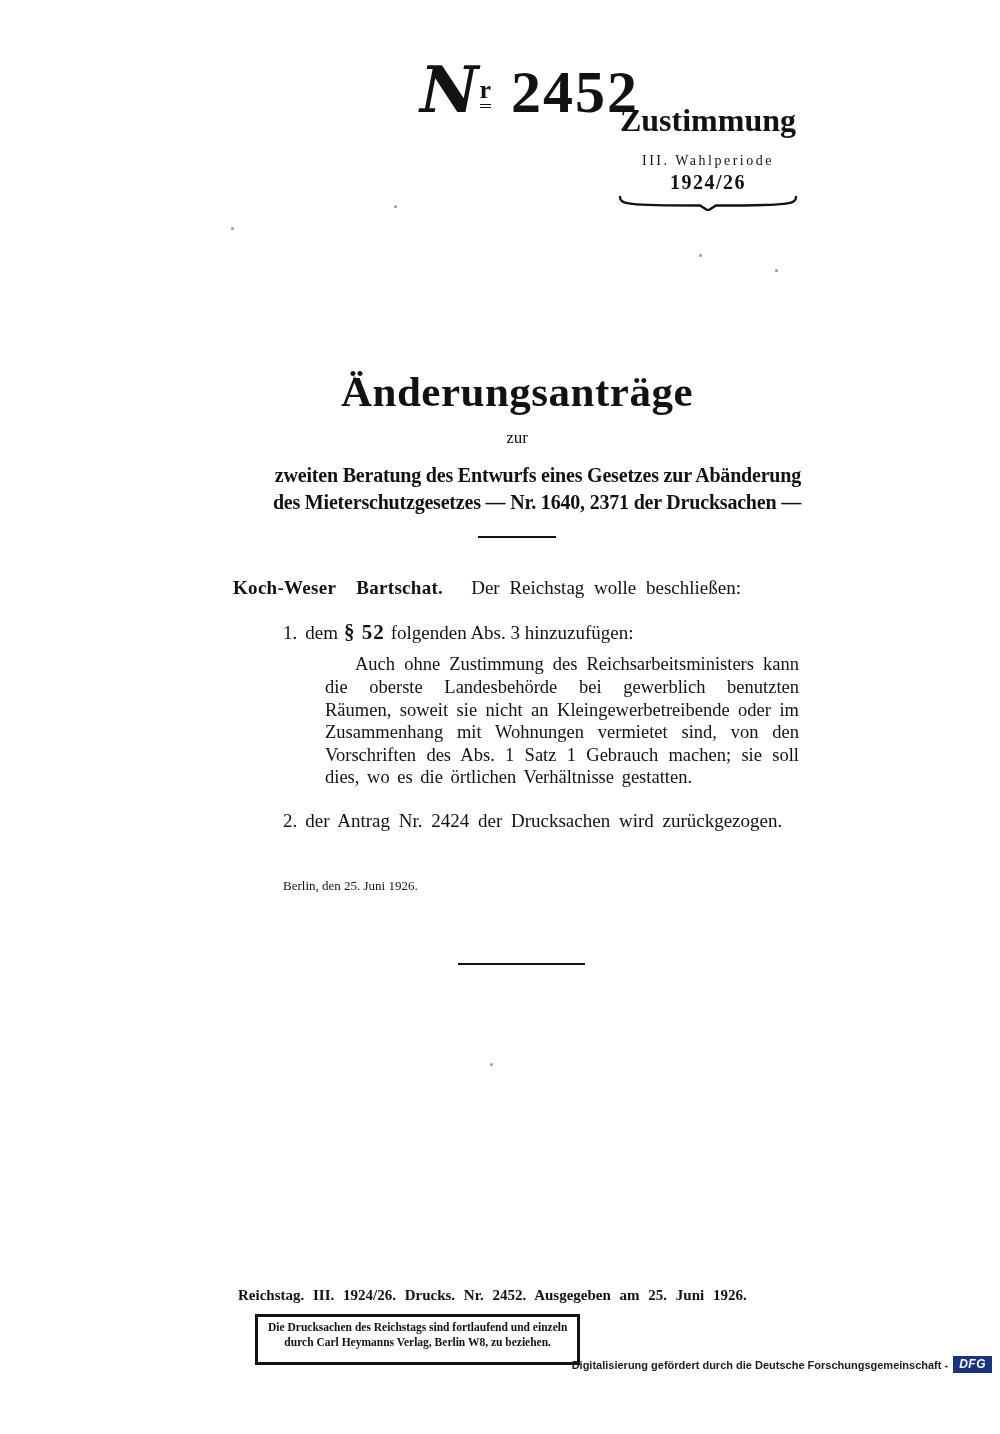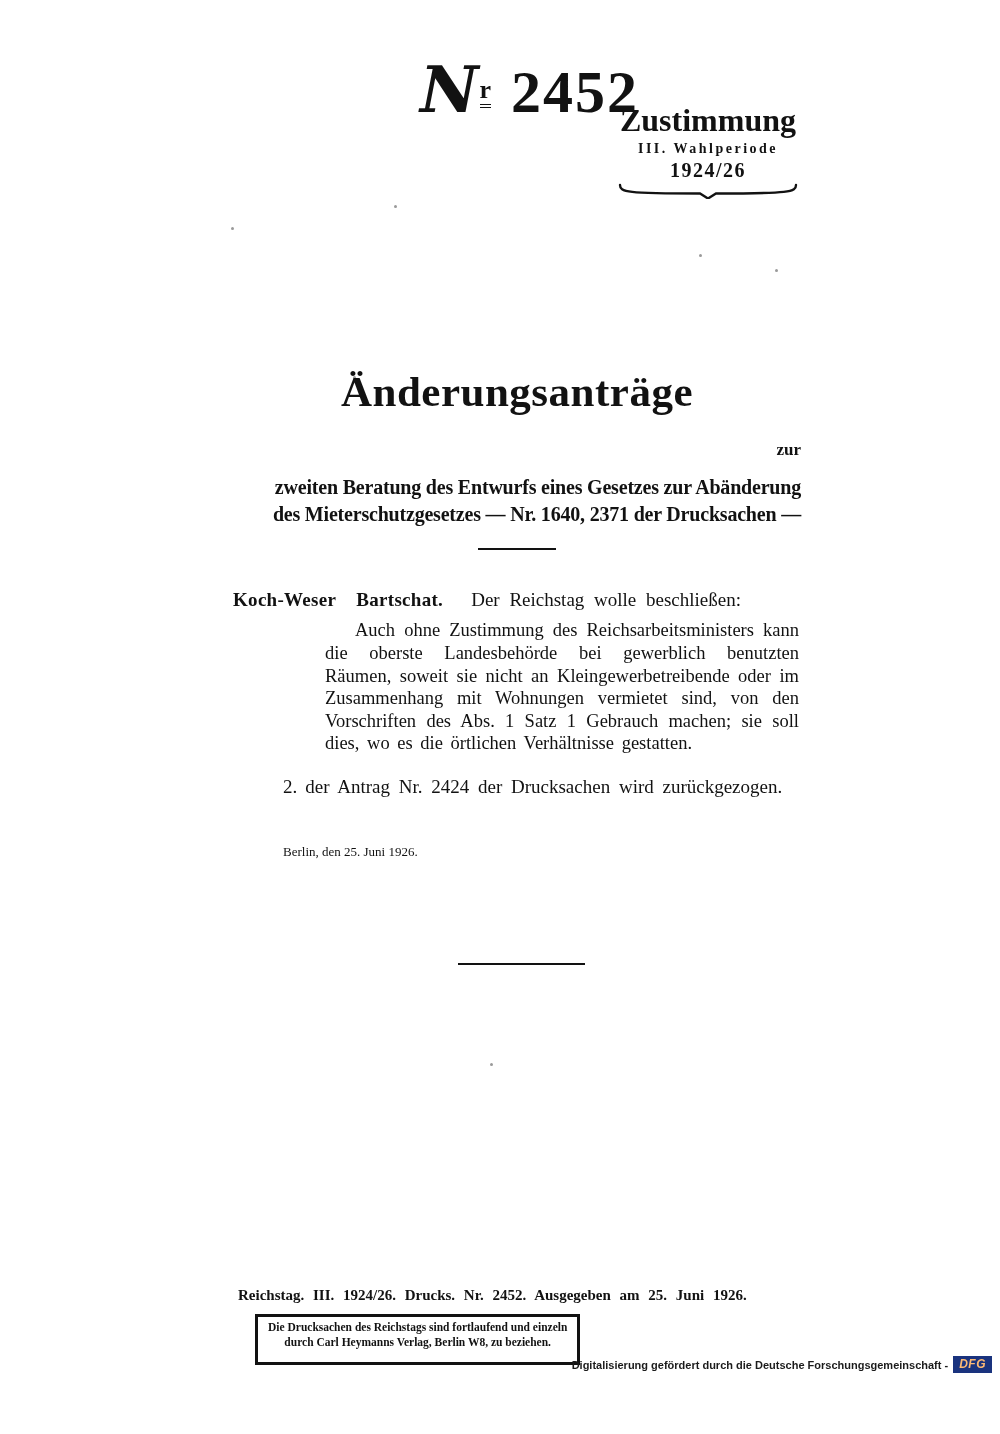--- a/index.html
+++ b/index.html
@@ -14,28 +14,28 @@
   .docnum {
     position:absolute; left:420px; top:52px;
     font-weight:bold; white-space:nowrap;
   }
   .no-n { font-size:64px; font-style:italic; font-family:"DejaVu Serif", serif; }
   .no-r { font-size:26px; border-bottom:4px double #121212; margin-left:1px; vertical-align:14px; }
   .no-digits { font-size:60px; margin-left:16px; letter-spacing:2px; }
 
   .masthead { position:absolute; left:612px; top:104px; width:192px; text-align:center; }
   .masthead .institution { font-size:32px; font-weight:bold; line-height:1.05; }
-  .masthead .period { font-size:14px; font-weight:bold; letter-spacing:2.5px; margin-top:3px; white-space:nowrap; }
+  .masthead .period { font-size:14px; font-weight:normal; letter-spacing:2.5px; margin-top:15px; white-space:nowrap; }
   .masthead .years { font-size:20px; font-weight:bold; letter-spacing:1.5px; margin-top:2px; }
   .masthead svg { display:block; margin:1px auto 0; }
 
   
   .content { position:absolute; left:233px; top:368px; width:568px; }
   .title { text-align:center; font-size:43px; font-weight:bold; letter-spacing:0.5px; line-height:1.1; }
-  .zur { text-align:right; font-size:17px; font-weight:bold; margin-top:25px; }
+  .zur { text-align:center; font-size:17px; font-weight:normal; margin-top:13px; }
   .subtitle { text-align:right; font-size:20px; font-weight:bold; margin-top:14px; line-height:1.33; letter-spacing:-0.2px; white-space:nowrap; }
   .small-rule { width:78px; height:0; border-top:2px solid #121212; margin:21px auto 0; }
 
   .motion { margin-top:39px; font-size:19px; white-space:nowrap; }
   .mover1 { font-weight:bold; margin-right:20px; letter-spacing:0.3px; }
   .mover2 { font-weight:bold; margin-right:28px; letter-spacing:0.3px; }
   .motion .intro { word-spacing:5px;margin-top:32px; }
 
   .item { margin-top:21px; padding-left:50px; font-size:19px; white-space:nowrap; }
   .item-num { margin-right:8px; }
@@ -63,21 +63,21 @@
     padding:3px 10px 12px; text-align:center;
     font-size:11.5px; font-weight:bold; line-height:1.3; white-space:nowrap;
   }
   .dfg {
     position:absolute; right:8px; top:1356px;
     display:flex; align-items:center; gap:5px;
     font-family:"Liberation Sans", sans-serif;
     font-size:11px; font-weight:bold; color:#1b1b1b; white-space:nowrap;
   }
   .dfg-logo {
-    display:inline-block; background:#1a337e; color:#fdba74;
+    display:inline-block; background:#1a337e; color:#ffffff;
     font-size:12px; font-weight:bold; font-style:italic;
     padding:1px 6px 2px; letter-spacing:0.5px;
   }
 
   
   .speck { position:absolute; background:#9a9a9a; border-radius:50%; width:3px; height:3px; }
 </style>
 </head>
 <body>
 
@@ -110,20 +110,23 @@
     <div class="subtitle">
       <span>zweiten Beratung des Entwurfs eines Gesetzes zur Abänderung</span><br>
       <span>des Mieterschutzgesetzes — Nr. 1640, 2371 der Drucksachen —</span>
     </div>
     <div class="small-rule"></div>
 
     <div class="motion">
       <span class="mover1">Koch-Weser</span><span class="mover2">Bartschat.</span><span class="intro">Der Reichstag wolle beschließen:</span>
     </div>
 
+    <div class="item">
+      <span class="item-num">1.</span><span>dem</span><span class="sec-ref">§ 52</span><span>folgenden Abs. 3 hinzuzufügen:</span>
+    </div>
     <div class="item-body">Auch ohne Zustimmung des Reichsarbeitsministers kann die oberste Landesbehörde bei gewerblich benutzten Räumen, soweit sie nicht an Kleingewerbetreibende oder im Zusammenhang mit Wohnungen vermietet sind, von den Vorschriften des Abs. 1 Satz 1 Gebrauch machen; sie soll dies, wo es die örtlichen Verhältnisse gestatten.</div>
 
     <div class="item item2">
       <span class="item-num">2.</span><span class="item-text">der Antrag Nr. 2424 der Drucksachen wird zurückgezogen.</span>
     </div>
 
     <div class="dateline">Berlin, den 25. Juni 1926.</div>
   </div>
 
   <div class="center-rule"></div>

